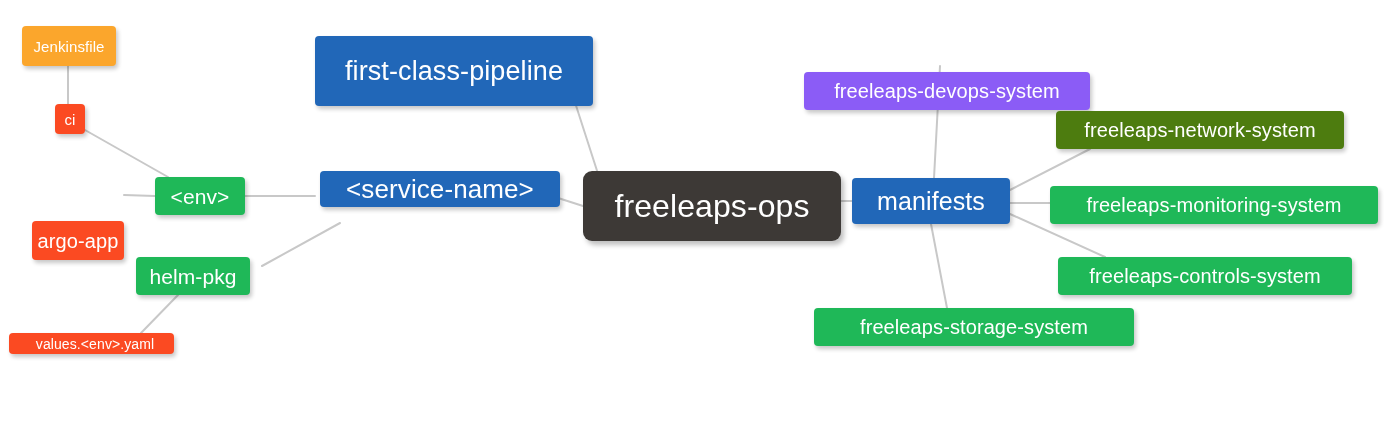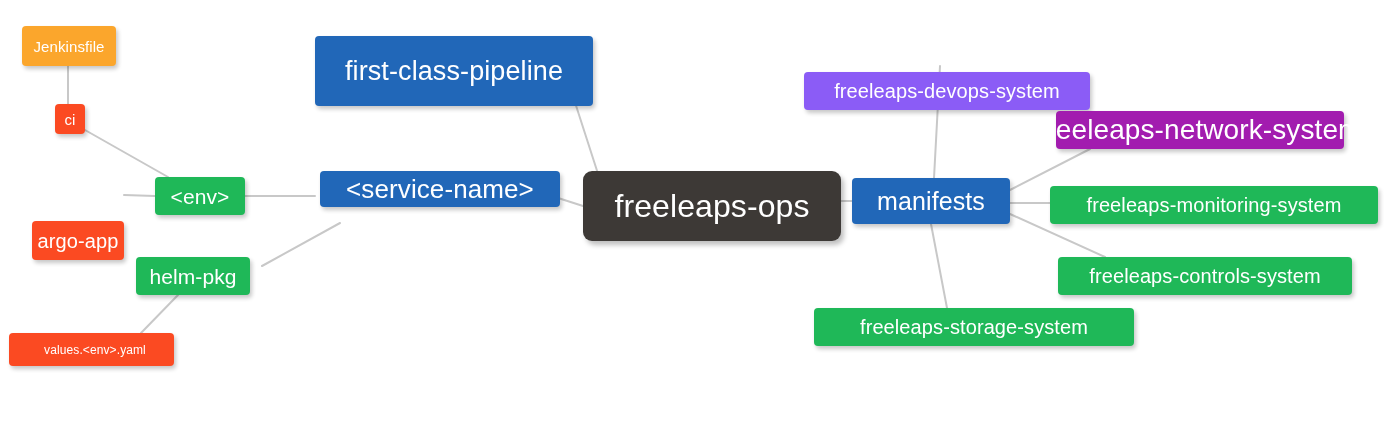--- a/index.html
+++ b/index.html
@@ -87,27 +87,27 @@
       </div>
       <div class="node" style="left: 22px; top: 26px; width: 94px; height: 40px; background: rgb(251, 166, 44); font-size: 15px;">
         <span>Jenkinsfile</span>
       </div>
       <div class="node" style="left: 55px; top: 104px; width: 30px; height: 30px; background: rgb(251, 74, 34); font-size: 15px;">
         <span>ci</span>
       </div>
       <div class="node" style="left: 32px; top: 179px; width: 92px; height: 39px; background: rgb(251, 74, 34); font-size: 20px; margin-top: 42px;">
         <span>argo-app</span>
       </div>
-      <div class="node" style="left: 9px; top: 333px; width: 165px; height: 33px; background: rgb(251, 74, 34); font-size: 12px; padding-left: 17px;">
+      <div class="node" style="left: 9px; top: 333px; width: 165px; height: 21px; background: rgb(251, 74, 34); font-size: 14px; padding-left: 17px;">
         <span>values.&lt;env&gt;.yaml</span>
       </div>
       <div class="node" style="left: 804px; top: 28px; width: 286px; height: 38px; background: #8b5cf6; font-size: 20px; margin-top: 44px;">
         <span>freeleaps-devops-system</span>
       </div>
-      <div class="node" style="left: 1056px; top: 111px; width: 288px; height: 38px; background: #a21caf; font-size: 28px;">
+      <div class="node" style="left: 1056px; top: 111px; width: 288px; height: 38px; background: #4d7c0f; font-size: 20px;">
         <span>freeleaps-network-system</span>
       </div>
       <div class="node" style="left: 1050px; top: 186px; width: 328px; height: 38px; background: rgb(31, 184, 88); font-size: 20px;">
         <span>freeleaps-monitoring-system</span>
       </div>
       <div class="node" style="left: 1058px; top: 257px; width: 294px; height: 38px; background: rgb(31, 184, 88); font-size: 20px;">
         <span>freeleaps-controls-system</span>
       </div>
       <div class="node" style="left: 814px; top: 308px; width: 320px; height: 38px; background: rgb(31, 184, 88); font-size: 20px;">
         <span>freeleaps-storage-system</span>

